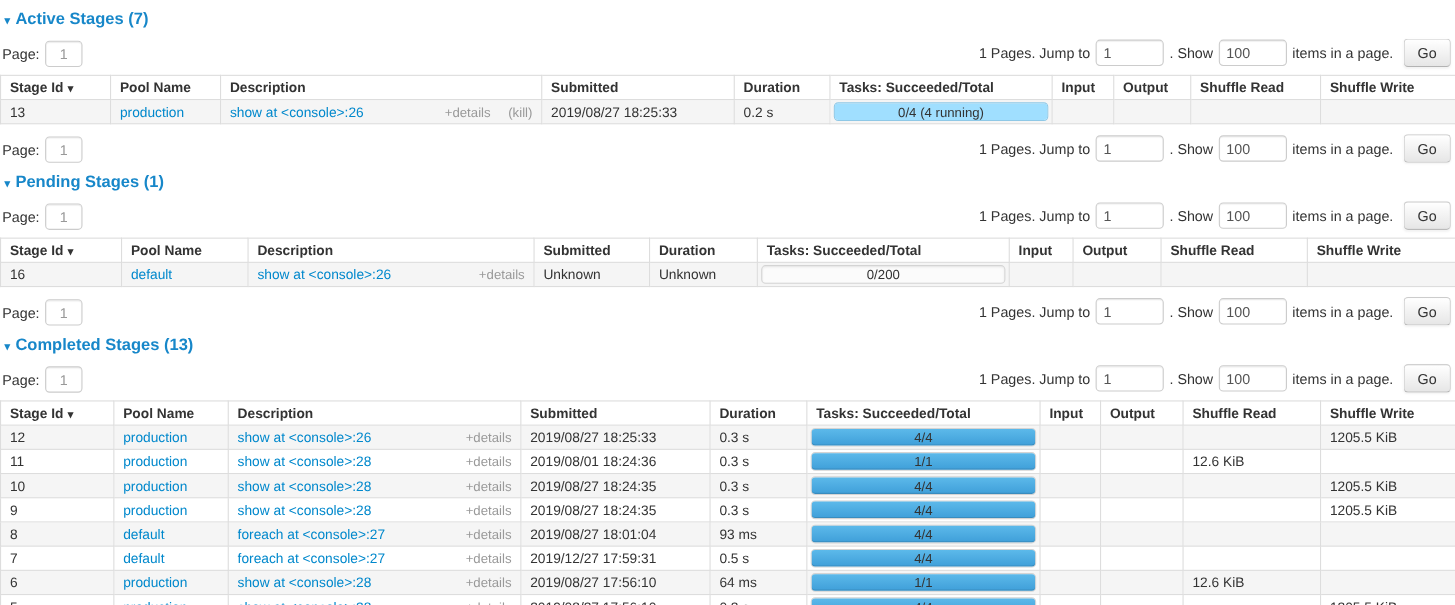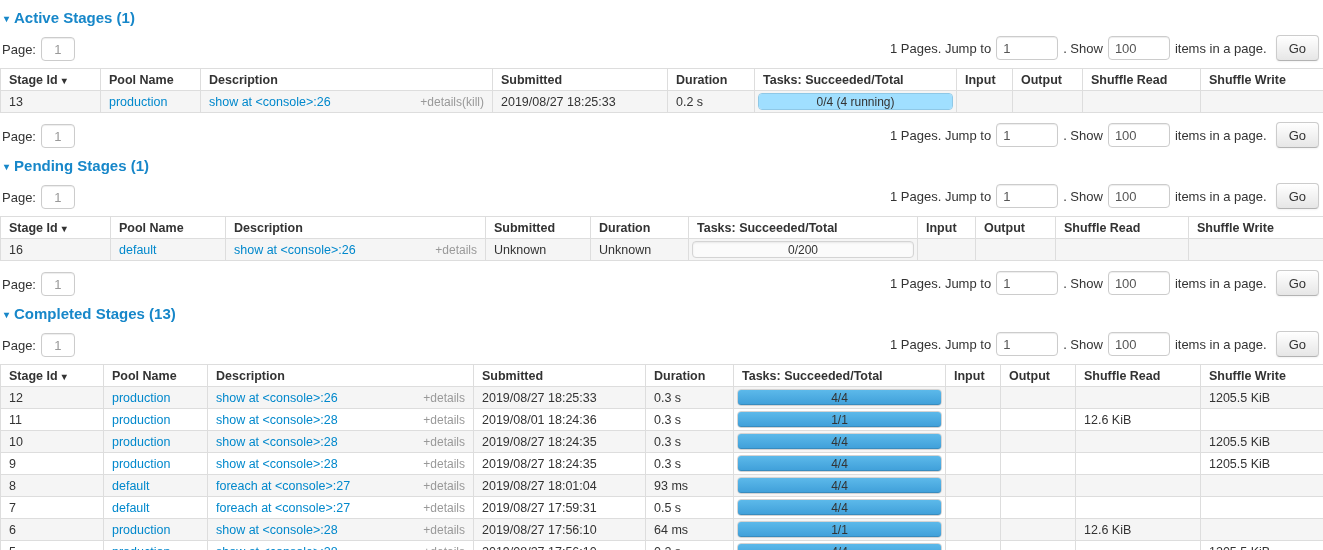--- a/index.html
+++ b/index.html
@@ -52,21 +52,21 @@
     text-align:left; overflow:hidden; white-space:nowrap; vertical-align:middle;
   }
   .stage-table th { font-weight:bold; color:#333; background:#fff; cursor:pointer; }
   .stage-table tbody tr:nth-child(odd) { background:#f5f5f5; }
   .sort-icon { font-size:10px; margin-left:4px; }
 
   a.lnk { color:var(--link,#0088cc); text-decoration:none; cursor:pointer; }
   .desc-wrap { display:flex; align-items:center; }
   .desc-wrap a.lnk { flex:1 1 auto; overflow:hidden; }
   .details { color:#999; font-size:12px; cursor:pointer; }
-  .kill { color:#999; font-size:12px; margin-left:0; cursor:pointer; }
+  .kill { color:#999; font-size:12px; margin-left:16px; cursor:pointer; }
 
   .tasks-cell { padding:2px 3px !important; }
   .progress {
     position:relative; height:17px; border-radius:4px;
     background:#fbfbfb; border:1px solid #d4d4d4;
     box-shadow: inset 0 1px 2px rgba(0,0,0,.08);
   }
   .progress.running { border-color:#8fc8e6;text-decoration:underline; }
   .progress .fill { position:absolute; top:0; left:0; bottom:0; border-radius:3px; }
   .progress.running .fill { background:var(--bar-running,#a0dfff); }
@@ -80,21 +80,21 @@
   }
 </style>
 </head>
 <body>
 
 <div class="page">
 
   <div class="section">
     <div class="sec-title">
       <span class="arrow">▾</span>
-      <span>Active Stages (1)</span>
+      <span>Active Stages (7)</span>
     </div>
     <div class="pagerow">
   <div class="pager-left">
     <span>Page:</span>
     <input class="page-input" value="1" style="">
   </div>
   <div class="pager-right">
     <span>1 Pages. Jump to</span>
     <input class="jump-input" value="1" style="">
     <span>. Show</span>
@@ -423,21 +423,21 @@
             </tr>
             <tr>
               <td>7</td>
               <td><a class="lnk">default</a></td>
               <td>
                 <div class="desc-wrap">
                   <a class="lnk">foreach at &lt;console&gt;:27</a>
                   <span class="details">+details</span>
                 </div>
               </td>
-              <td>2019/08/27 17:59:31</td>
+              <td>2019/12/27 17:59:31</td>
               <td>0.5 s</td>
               <td class="tasks-cell">
                 <div class="progress done">
                   <div class="fill" style="width:100%"></div>
                   <span class="plabel">4/4</span>
                 </div>
               </td>
               <td></td>
               <td></td>
               <td></td>

